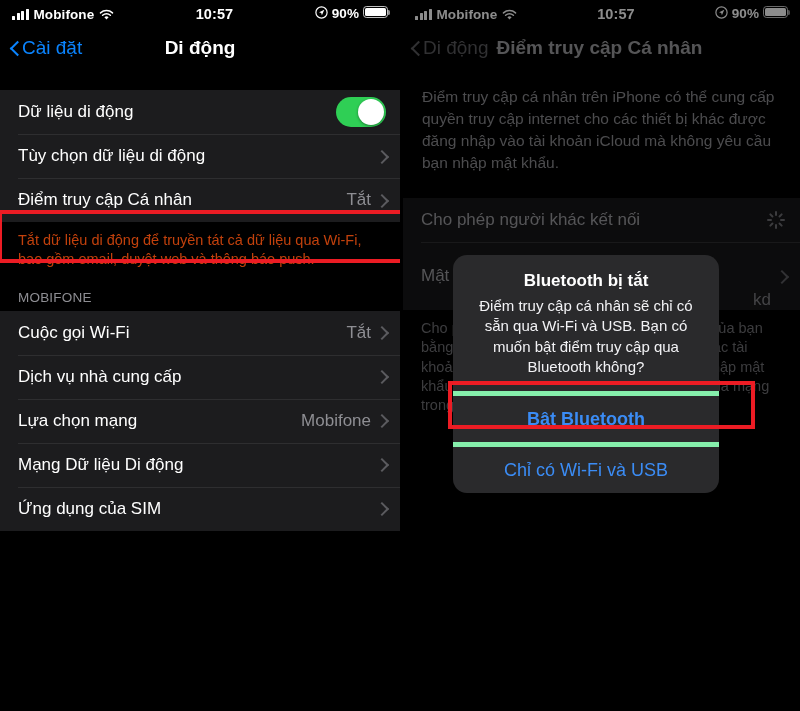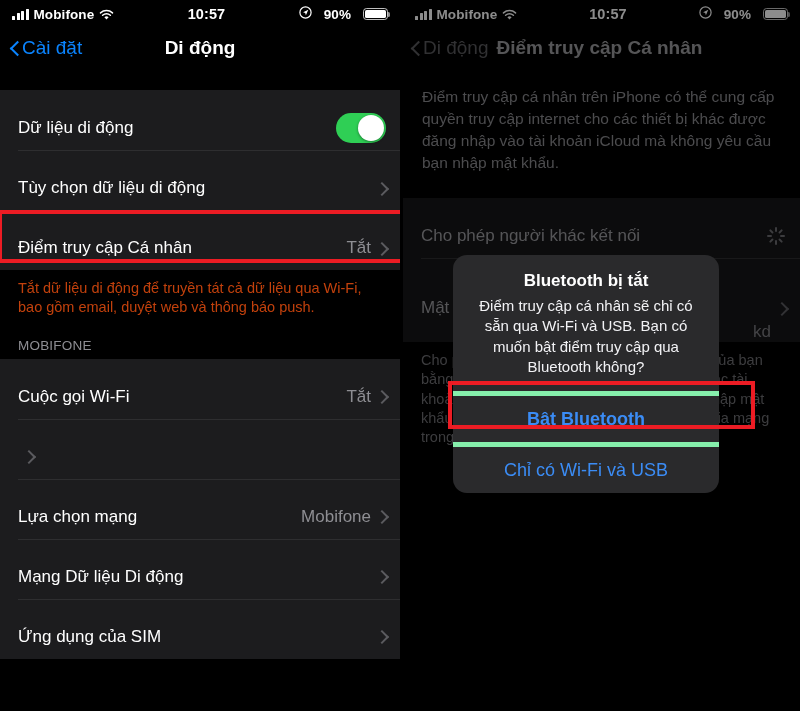--- a/index.html
+++ b/index.html
@@ -37,21 +37,21 @@
     display: flex;
     align-items: center;
     padding: 0 12px;
     color: #ffffff;
     font-size: 14px;
     font-weight: bold;
     letter-spacing: .1px;
   }
   .sb-left { display: flex; align-items: center; gap: 5px; flex: 0 0 auto; }
   .sb-center { flex: 1; text-align: center; font-size: 14.5px; }
-  .sb-right { display: flex; align-items: center; gap: 12px; flex: 0 0 auto; }
+  .sb-right { display: flex; align-items: flex-start; gap: 4px; flex: 0 0 auto; }
   .bars { display: flex; align-items: flex-end; gap: 1.5px; height: 11px; }
   .bars i { display: block; width: 3px; background: #fff; border-radius: .5px; }
   .bars i:nth-child(1){ height: 4px; }
   .bars i:nth-child(2){ height: 6.5px; }
   .bars i:nth-child(3){ height: 9px; }
   .bars i:nth-child(4){ height: 11px; }
   .carrier { font-size: 13.5px; font-weight: bold; }
   .wifi-ico { display: inline-block; width: 15px; height: 12px; position: relative; }
   .batt {
     width: 25px; height: 12px;
@@ -104,21 +104,21 @@
     position: static; text-align: left; flex: 1;
     margin-left: 8px; color: #9c9c9e;
   }
 
   
   .spacer-sm { height: 22px; }
   .group { background: #1c1c1e; }
   .row {
     display: flex; align-items: center;
     min-height: 44px;
-    padding: 16px 14px 0 18px;
+    padding: 0 14px 0 18px;
     position: relative;
   }
   .row + .row::before {
     content: "";
     position: absolute; left: 18px; right: 0; top: 0;
     height: 1px; background: #2e2e30;
   }
   .row-label { color: #fff; font-size: 17px; flex: 1; }
   .row-value { color: #8e8e93; font-size: 17px; margin-right: 6px; }
   .chev {
@@ -289,20 +289,21 @@
 
     <div class="section-head">MOBIFONE</div>
 
     <div class="group">
       <div class="row">
         <span class="row-label">Cuộc gọi Wi-Fi</span>
         <span class="row-value">Tắt</span>
         <span class="chev"></span>
       </div>
       <div class="row">
+        <span class="row-label">Dịch vụ nhà cung cấp</span>
         <span class="row-value"></span>
         <span class="chev"></span>
       </div>
       <div class="row">
         <span class="row-label">Lựa chọn mạng</span>
         <span class="row-value">Mobifone</span>
         <span class="chev"></span>
       </div>
       <div class="row">
         <span class="row-label">Mạng Dữ liệu Di động</span>

